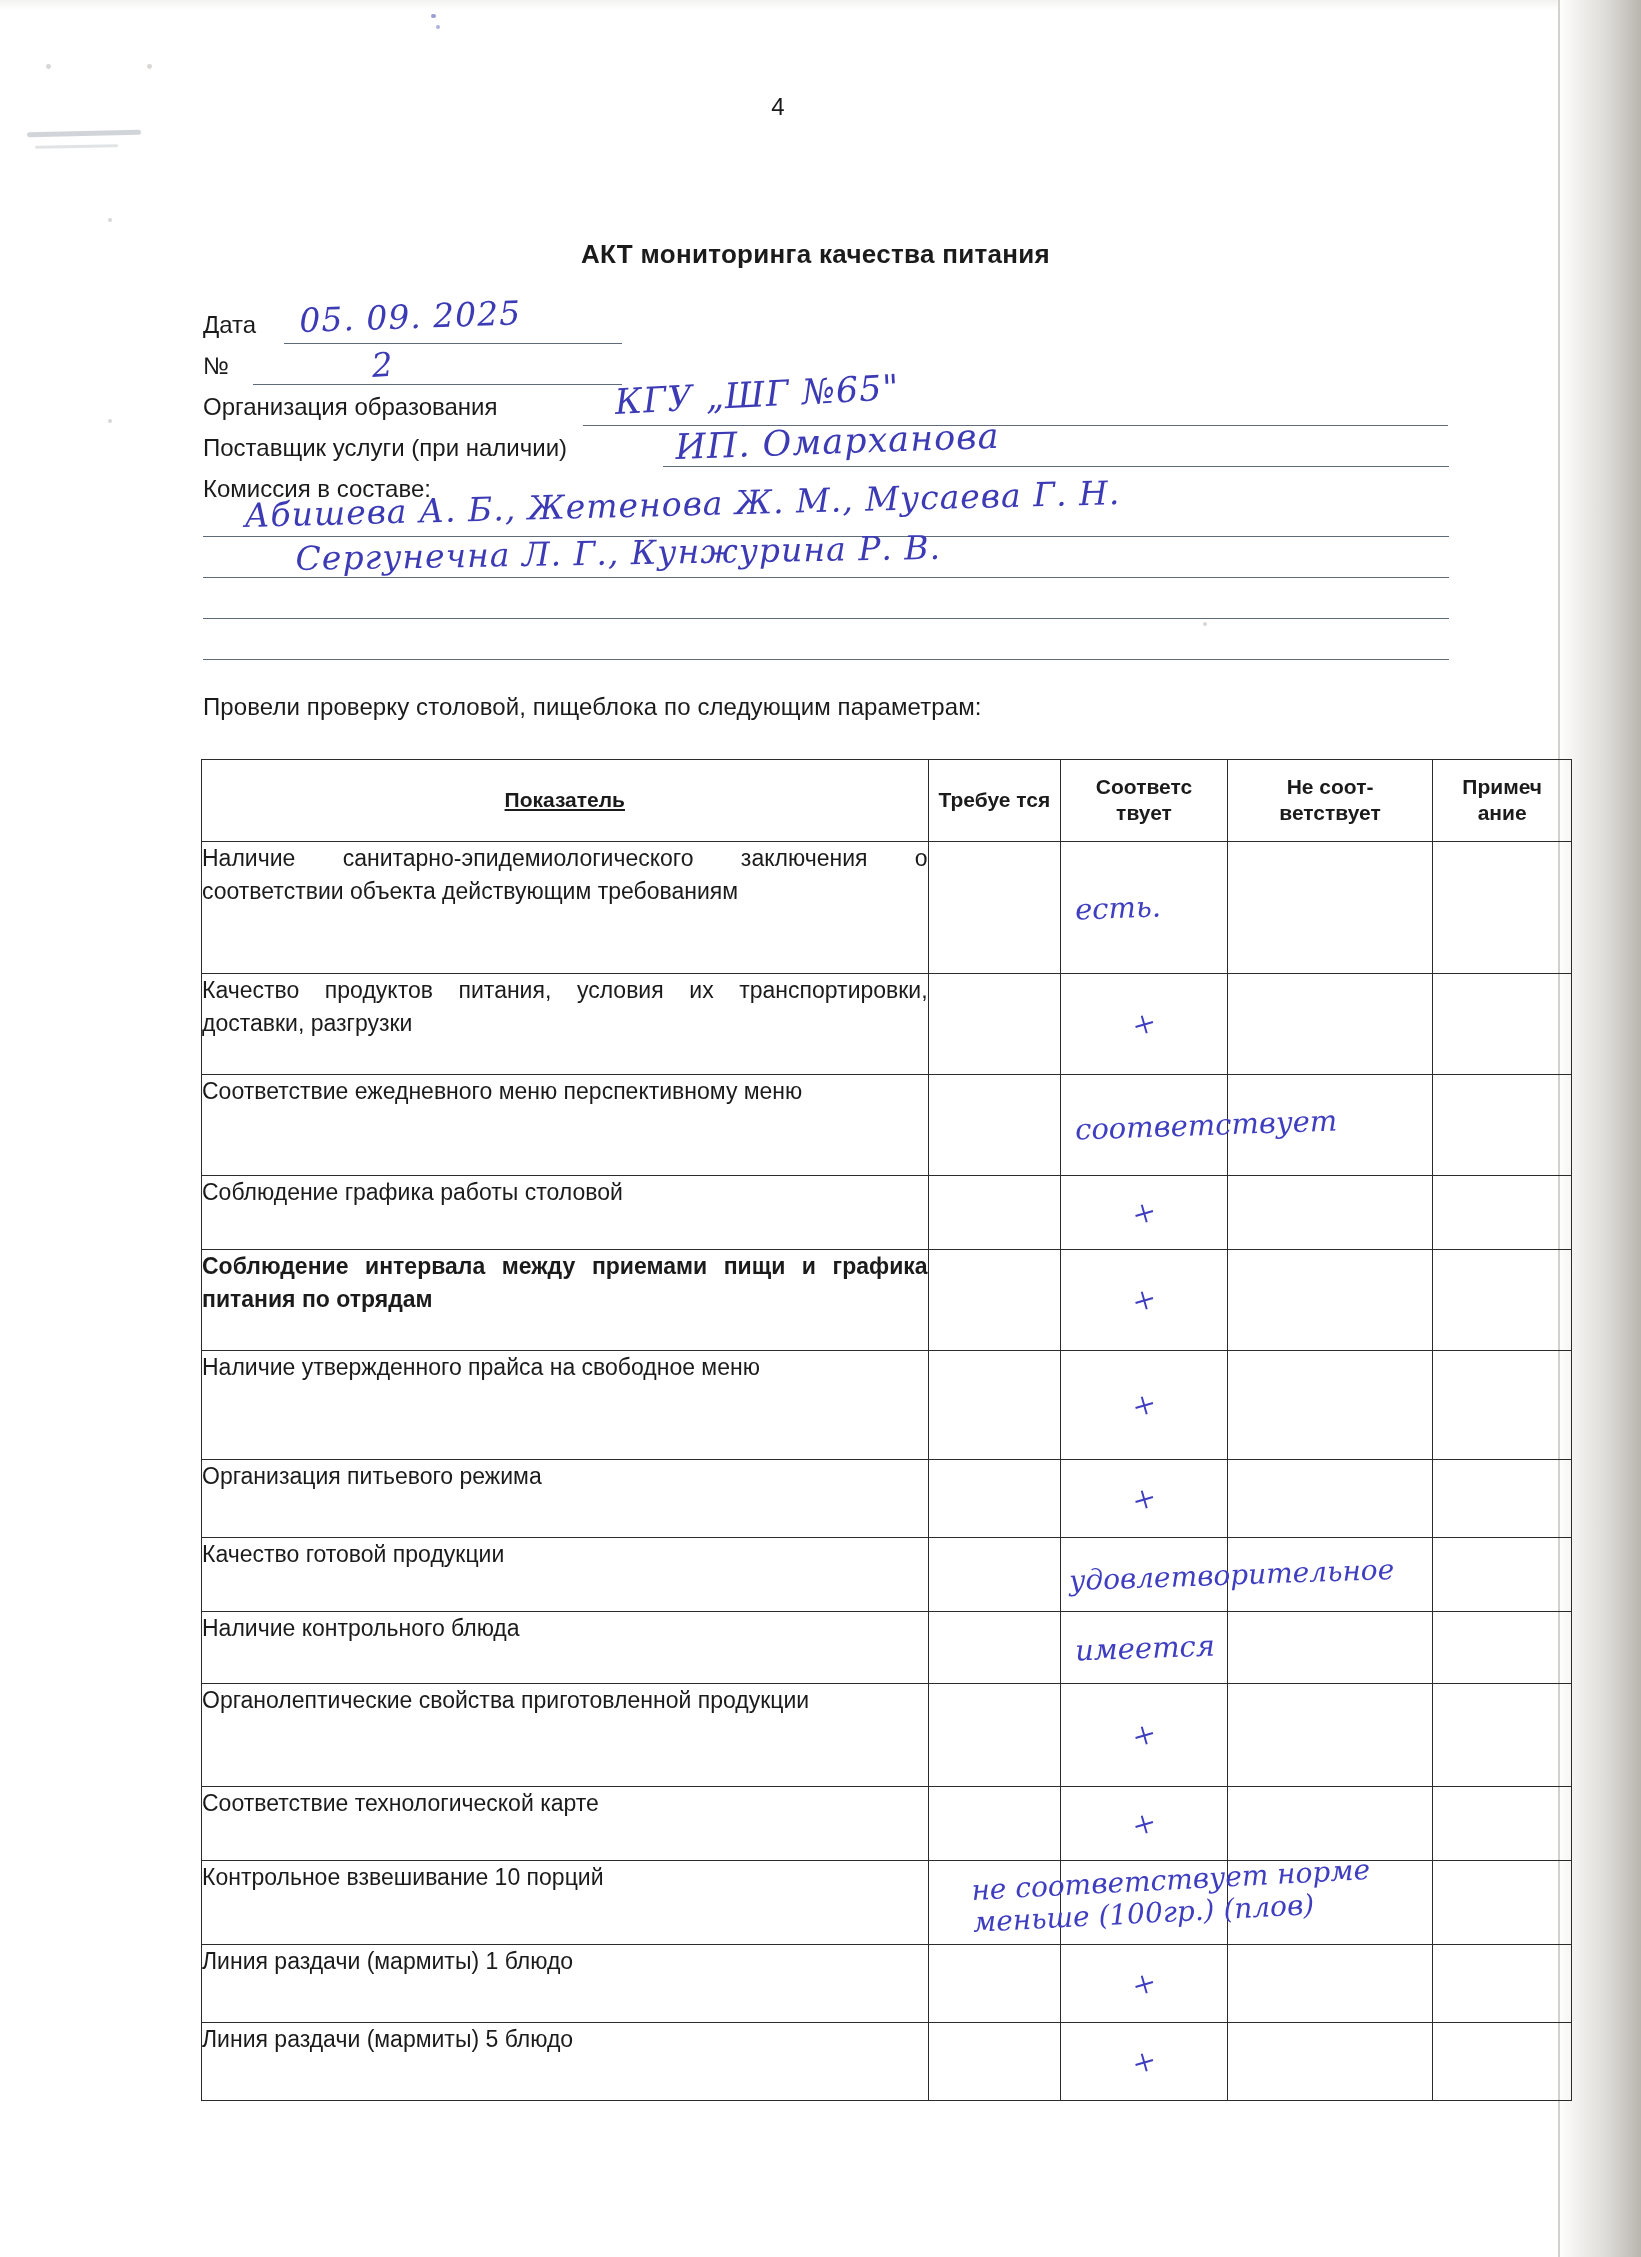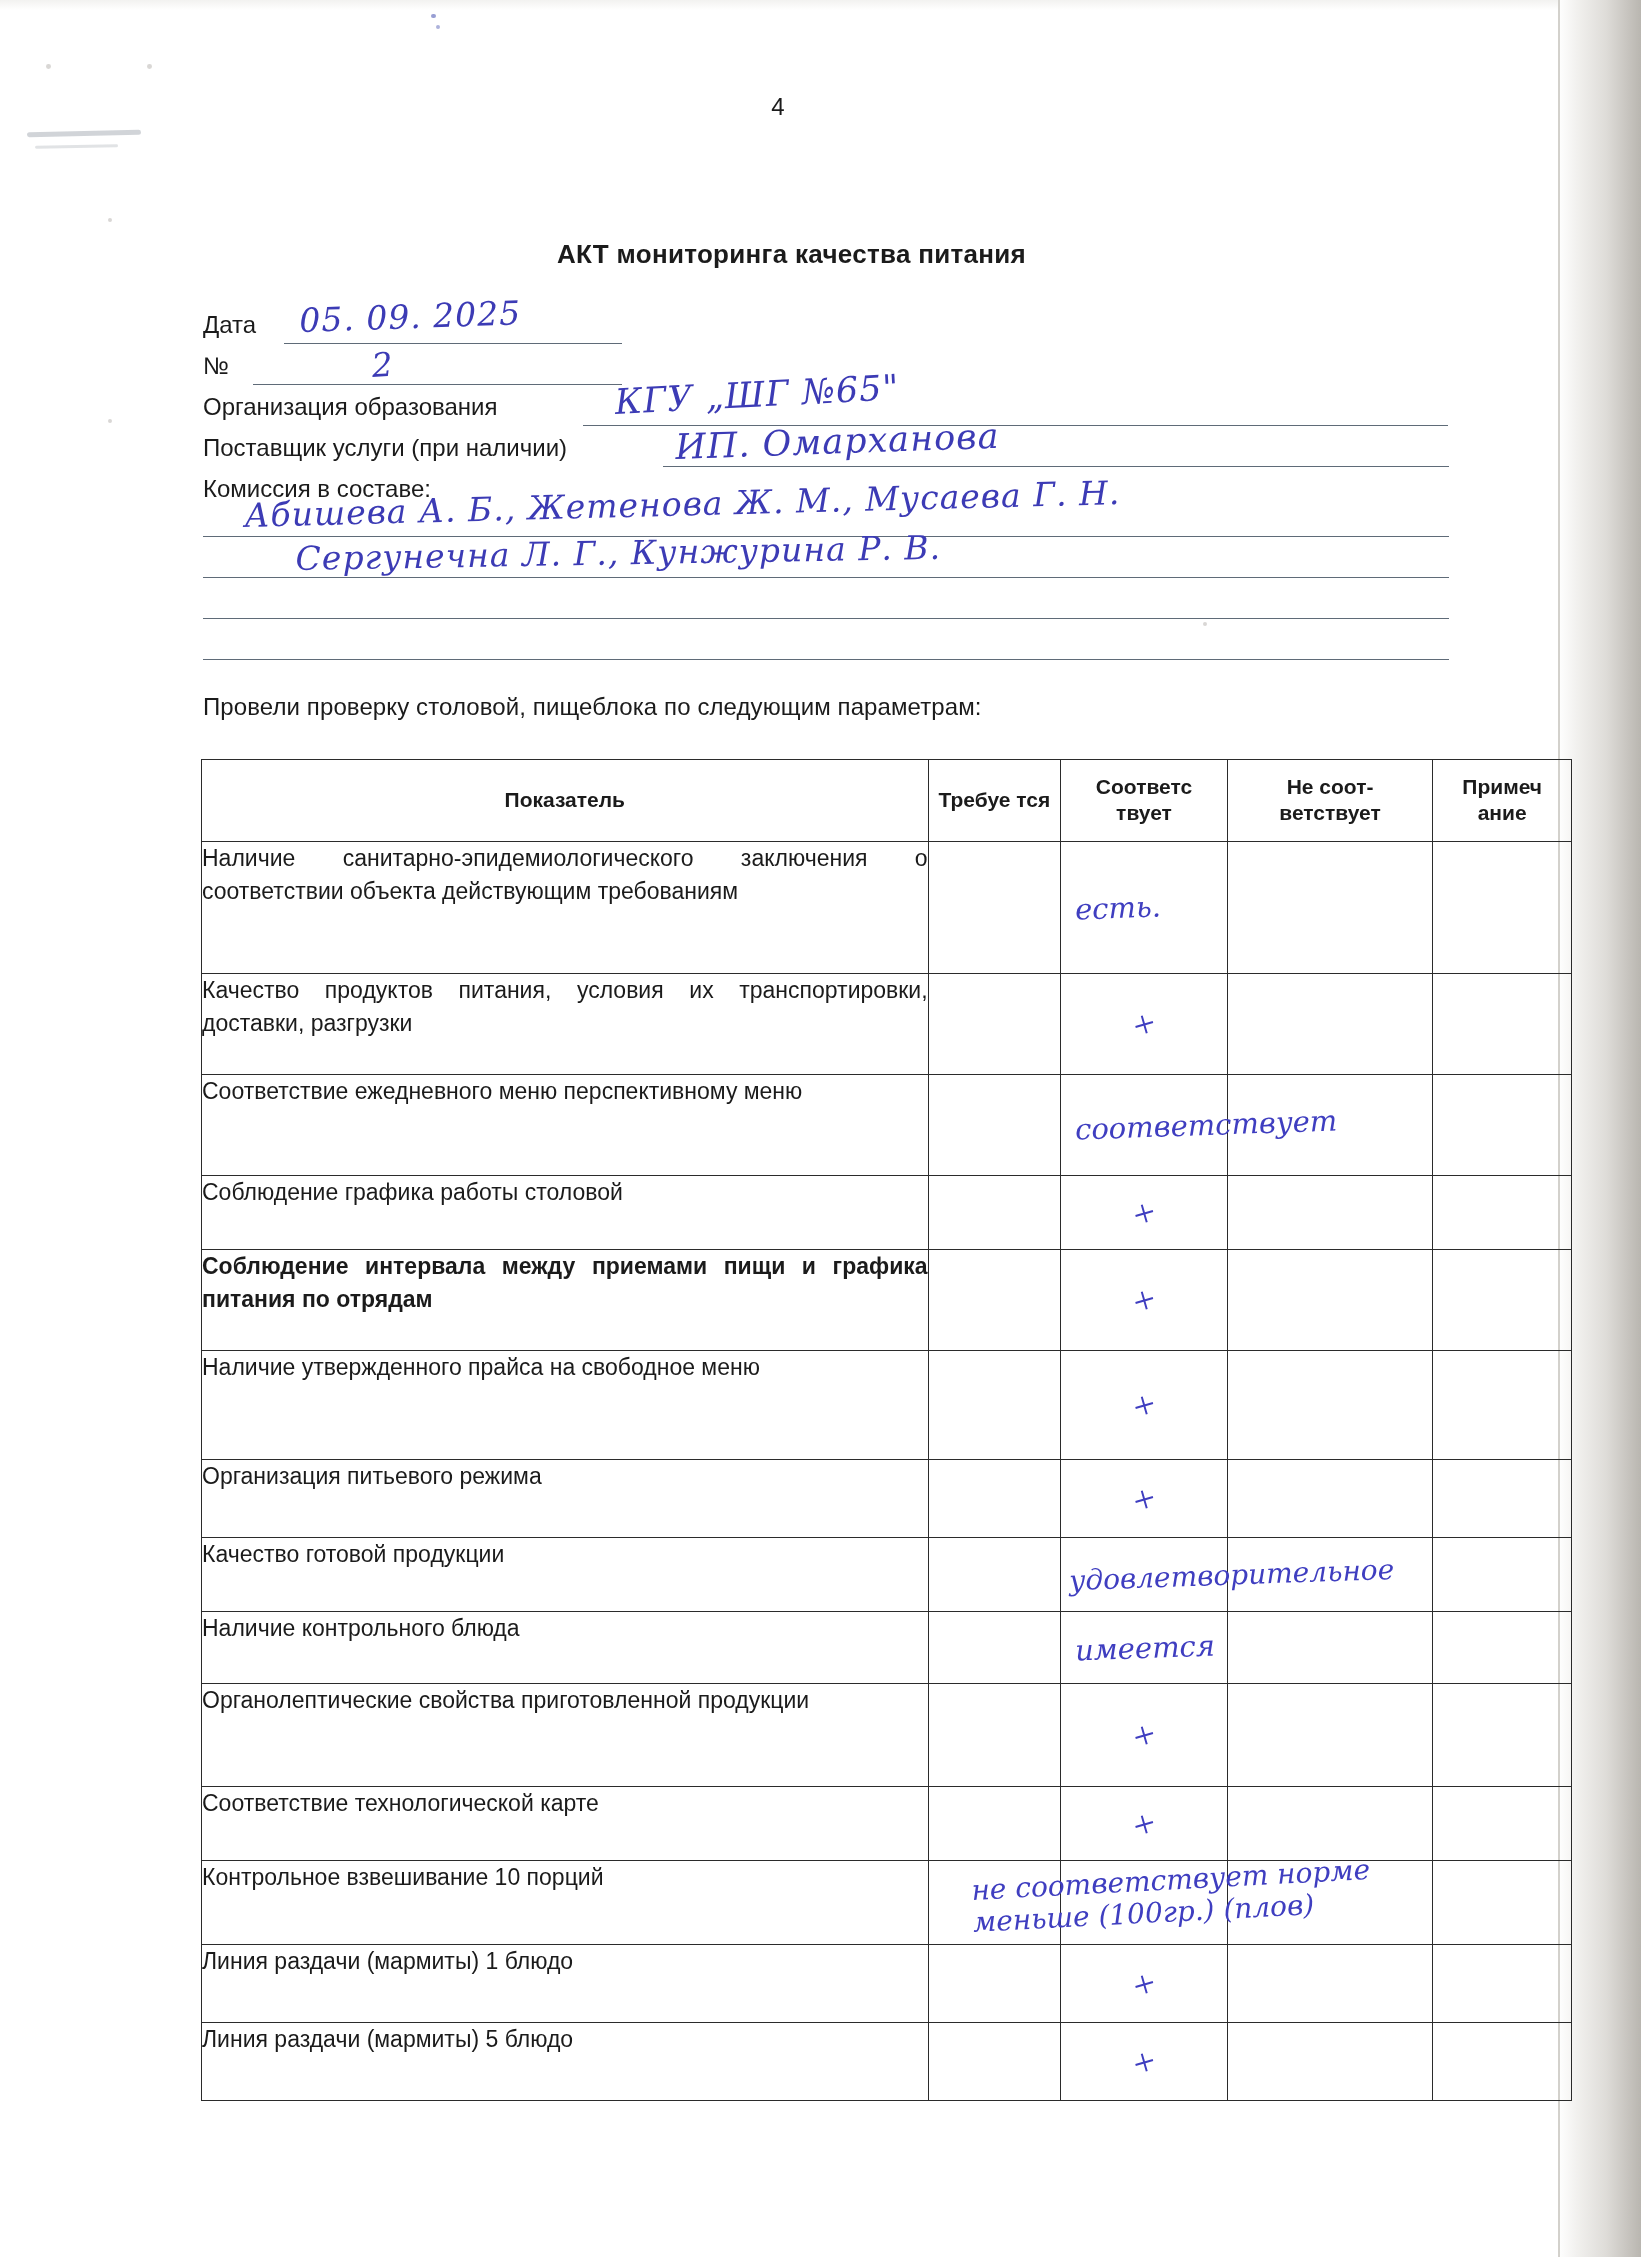--- a/index.html
+++ b/index.html
@@ -94,20 +94,21 @@
   
   .doc-title {
     position: absolute;
     top: 239px;
     left: 0;
     width: 1583px;
     text-align: center;
     font-size: 26px;
     font-weight: bold;
     letter-spacing: 0.3px;
+    padding-left: 24px;
   }
 
   
   .form-block {
     position: absolute;
     left: 203px;
     top: 307px;
     width: 1246px;
   }
   .form-row {
@@ -168,21 +169,21 @@
     padding: 0;
   }
   table.report th {
     font-size: 21px;
     font-weight: bold;
     text-align: center;
     padding: 13.5px 5.8px 15.4px;
     line-height: 1.25;
     vertical-align: middle;
   }
-  th.col-ind   { width: 714px; }
+  th.col-ind   { width: 714px; text-decoration: underline; }
   th.col-req   { width: 120px; }
   th.col-conf  { width: 154px; }
   th.col-nonc  { width: 193px; }
   th.col-note  { width: 126px; }
 
   td.ind {
     font-size: 23px;
     line-height: 1.4;
     padding: 13.5px 17.4px 15.4px 17.4px;
     text-align: justify;

